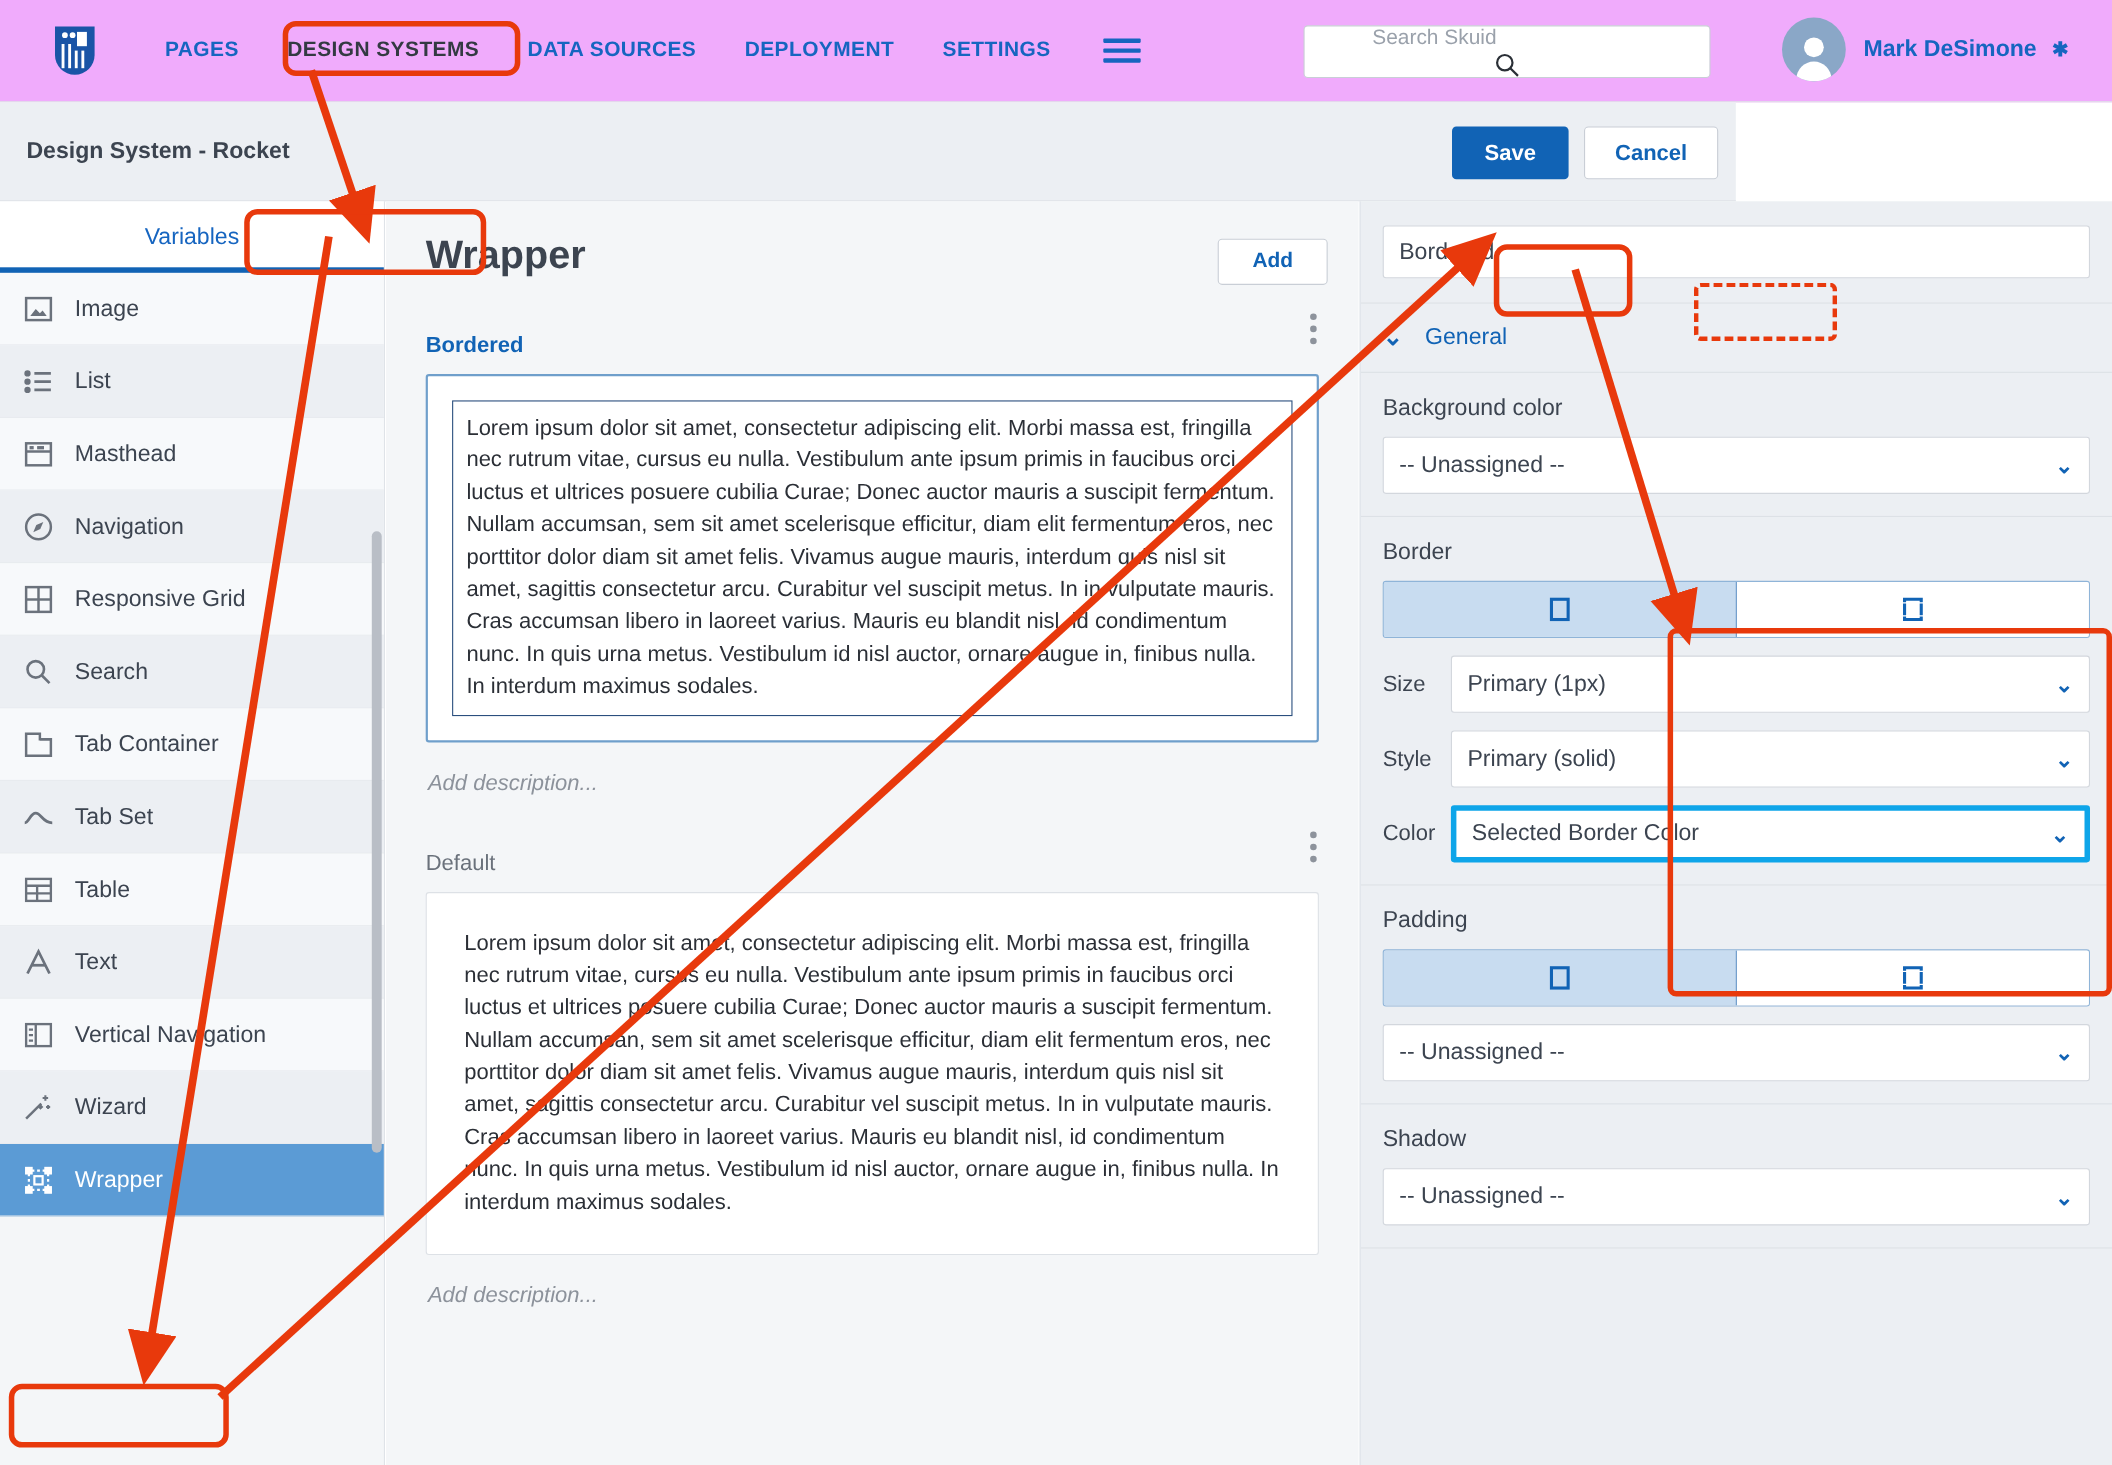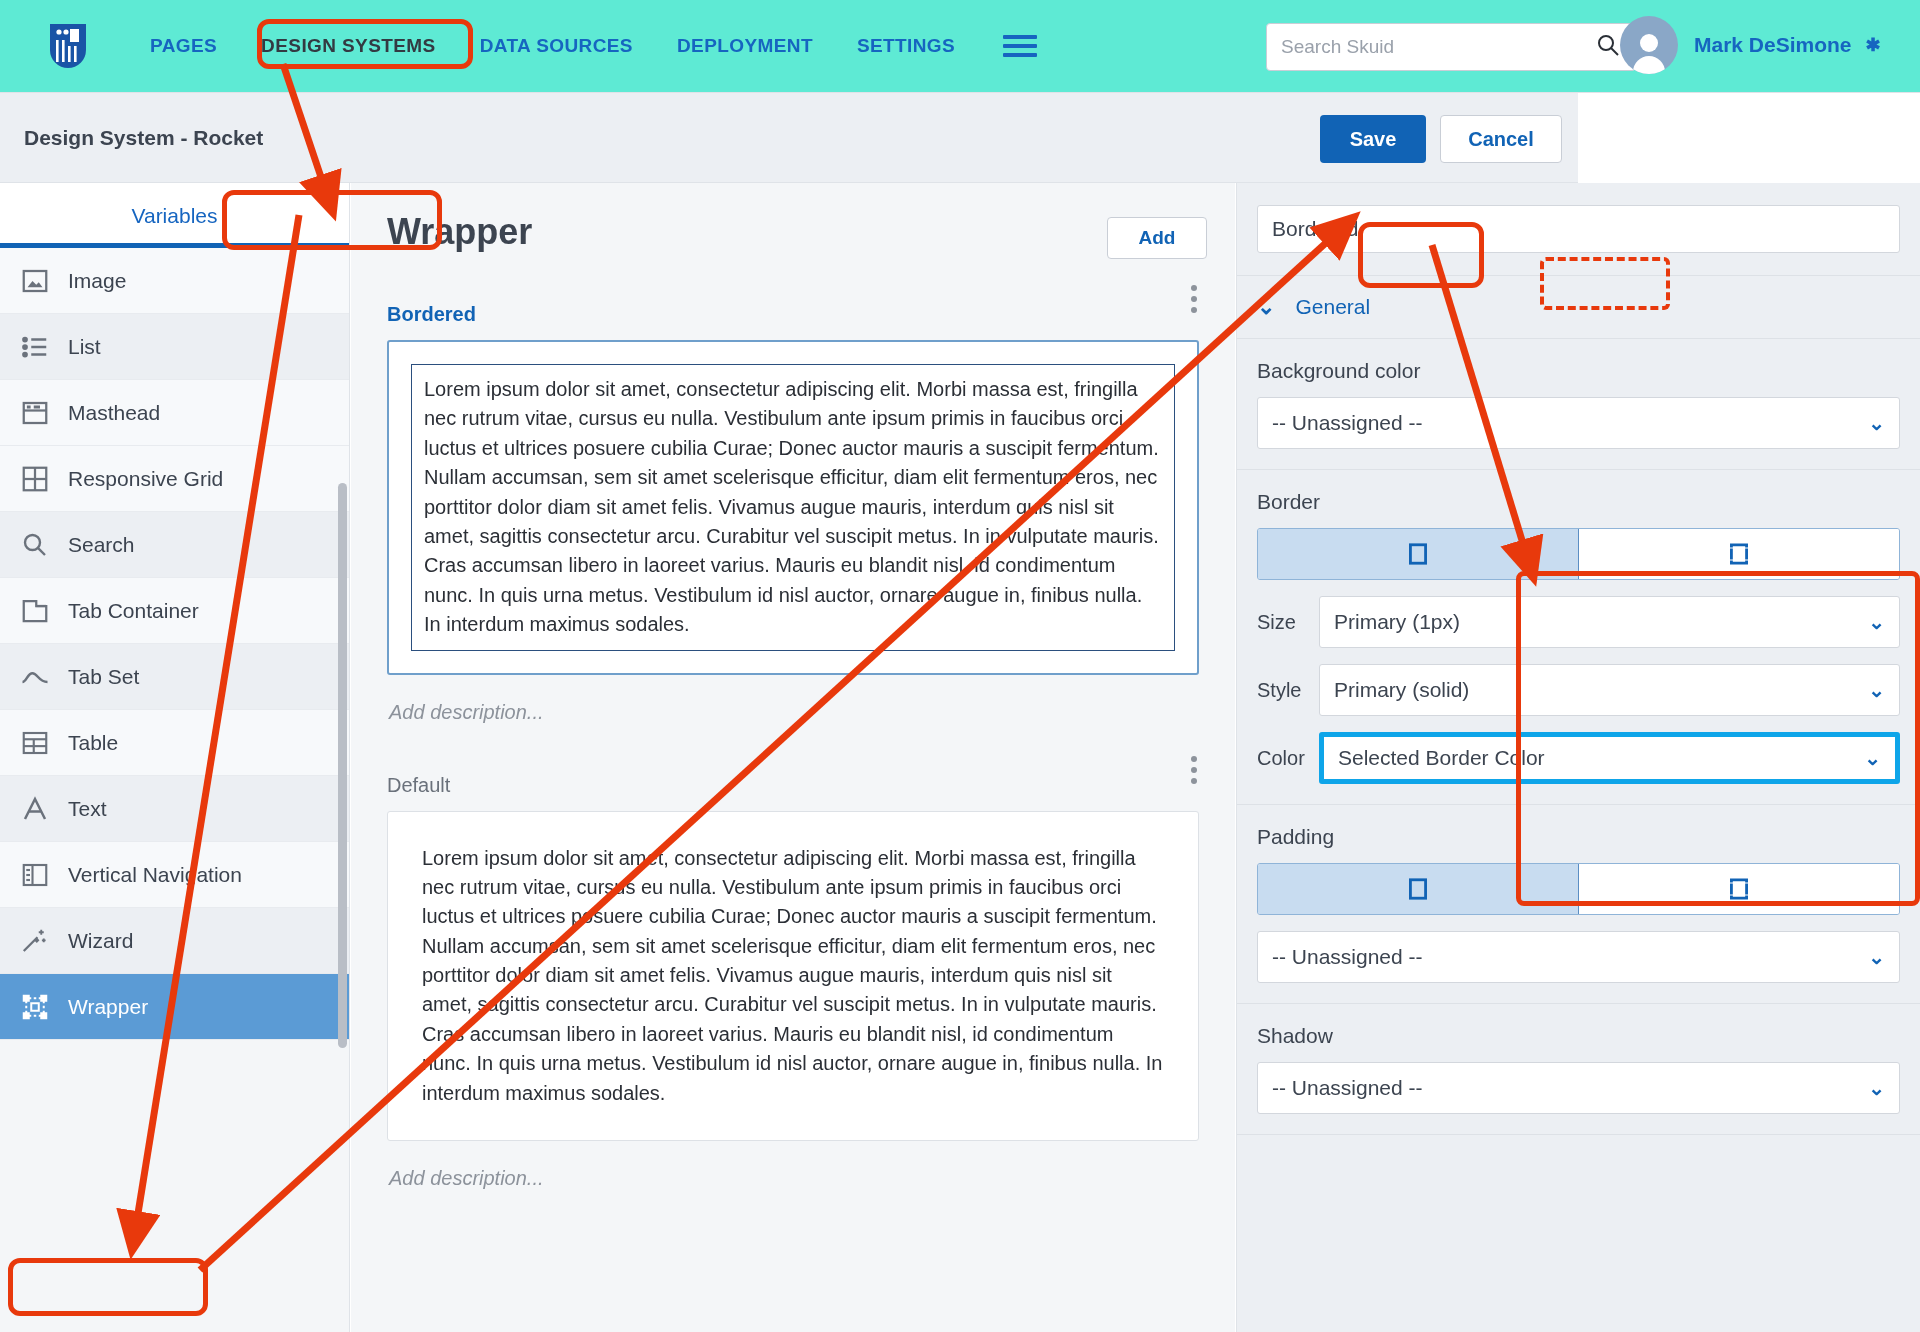--- a/index.html
+++ b/index.html
@@ -6,36 +6,36 @@
   html, body {
     width: 1920px; height: 1332px;
     font-family: "Liberation Sans", sans-serif;
     background: #ffffff; overflow: hidden;
   }
   #root { position: relative; width: 1920px; height: 1332px; }
 
   
   .topnav {
     position: absolute; left:0; top:0; width:1920px; height:93px;
-    background:#5eead4; border-bottom:1px solid #e0e3e8;
+    background:#f0abfc; border-bottom:1px solid #e0e3e8;
     display:flex; align-items:center;
   }
   .logo { margin-left:40px; width:56px; height:56px; color:#1a54a6; }
   .navlinks { display:flex; align-items:center; margin-left:32px; }
   .navlink {
     color:#1665c0; font-size:19px; font-weight:bold; letter-spacing:.4px;
     padding:10px 22px; cursor:pointer; white-space:nowrap;
   }
   .navlink.active { color:#333a42; }
   .hamburger { margin-left:26px; width:34px; cursor:pointer; }
   .hamburger i { display:block; height:4px; background:#1665c0; margin:5px 0; border-radius:1px;}
   .searchbox {
-    position:absolute; left:1266px; top:23px; width:370px; height:48px;
+    position:absolute; left:1185px; top:23px; width:370px; height:48px;
     border:1px solid #c9ced6; border-radius:4px; background:#fff;
-    display:flex; align-items:center; padding:0 14px;
+    display:flex; align-items:center; padding:0 14px;flex-direction:column;
   }
   .searchbox input {
     border:none; outline:none; flex:1; font-size:19px; color:#333;
     font-family:"Liberation Sans", sans-serif; background:transparent;
   }
   .searchbox input::placeholder { color:#9aa1ab; }
   .userbox { position:absolute; left:1620px; top:16px; display:flex; align-items:center; cursor:pointer; }
   .avatar {
     width:58px; height:58px; border-radius:50%; background:#8aa7c7;
     display:flex; align-items:flex-end; justify-content:center; overflow:hidden;
@@ -261,20 +261,27 @@
       <div class="compitem even">
         <span class="compicon"><svg viewBox="0 0 24 24" width="30" height="30" fill="none" stroke="currentColor" stroke-width="1.8">
               <rect x="3" y="4" width="18" height="16"></rect>
               <line x1="3" y1="10" x2="21" y2="10"></line>
               <rect x="5.5" y="6" width="3" height="2.4" fill="currentColor" stroke="none"></rect>
               <rect x="11" y="6" width="5" height="2.4" fill="currentColor" stroke="none"></rect>
             </svg></span>
         <span class="complabel">Masthead</span>
       </div>
 
+      <div class="compitem odd">
+        <span class="compicon"><svg viewBox="0 0 24 24" width="30" height="30" fill="none" stroke="currentColor" stroke-width="1.8">
+              <circle cx="12" cy="12" r="9"></circle>
+              <path d="M15.5 8.5l-2.2 5.1-5.1 2.2 2.2-5.1z" fill="currentColor" stroke="none"></path>
+            </svg></span>
+        <span class="complabel">Navigation</span>
+      </div>
 
       <div class="compitem even">
         <span class="compicon"><svg viewBox="0 0 24 24" width="30" height="30" fill="none" stroke="currentColor" stroke-width="1.8">
               <rect x="3" y="3" width="18" height="18"></rect>
               <line x1="12" y1="3" x2="12" y2="21"></line>
               <line x1="3" y1="12" x2="21" y2="12"></line>
             </svg></span>
         <span class="complabel">Responsive Grid</span>
       </div>
 

